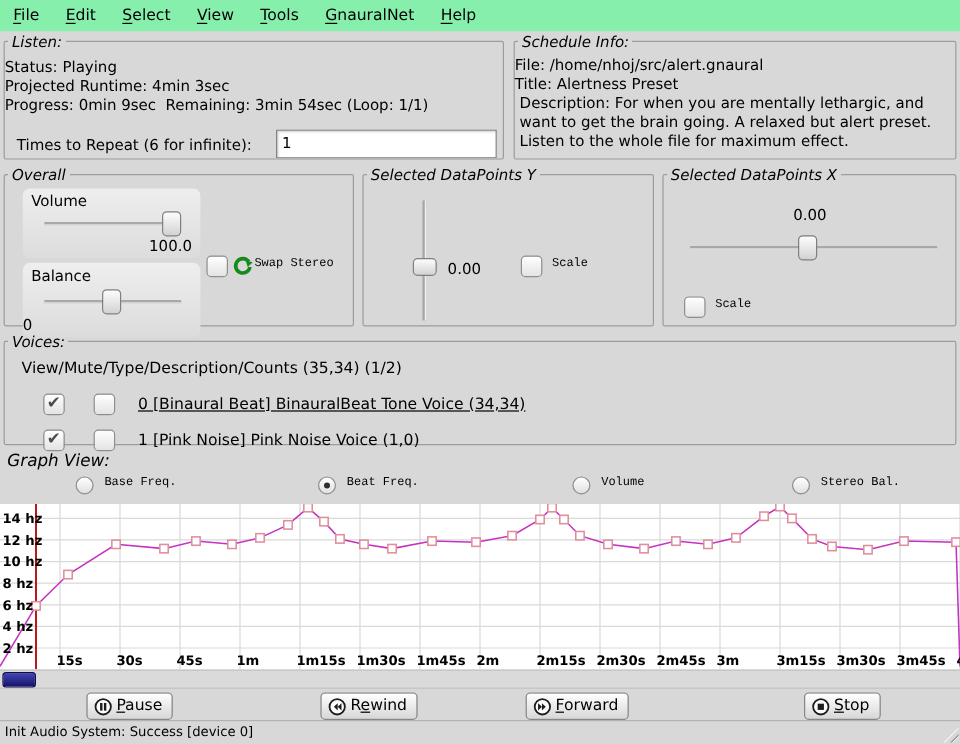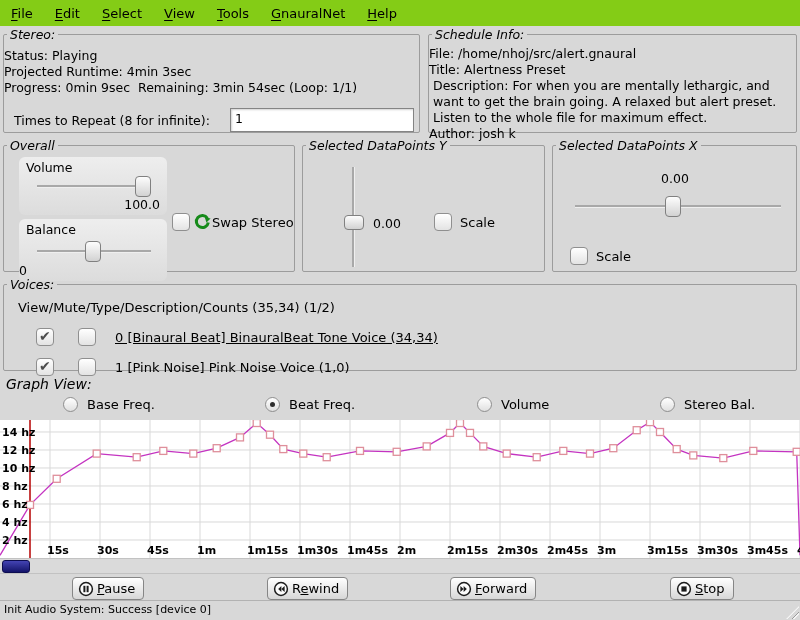--- a/index.html
+++ b/index.html
@@ -1,21 +1,21 @@
 <!DOCTYPE html>
 <html><head>
 <meta charset="utf-8">
 <style>
   * { box-sizing: border-box; margin: 0; padding: 0; }
   html,body { width:800px; height:620px; }
   body { font-family:"DejaVu Sans","Liberation Sans",sans-serif; font-size:13px; color:#000; }
   .app { position:relative; width:800px; height:620px; background:#d8d8d8; overflow:hidden; }
 
   
-  .menubar { position:absolute; left:0; top:0; width:800px; height:26px; display:flex; align-items:center; background:#84cc16; }
+  .menubar { position:absolute; left:0; top:0; width:800px; height:26px; display:flex; align-items:center; background:#86efac; }
   .menu-item { padding:4px 11px; cursor:default; }
   .menu-item u { text-underline-offset:2px; }
 
   
   fieldset { position:absolute; border:1px solid #9c9c9c; border-radius:2px; background:transparent; }
   legend { font-style:italic; font-size:12.5px; padding:0 3px; margin-left:3px; }
 
   .ctr { }
   .line { position:absolute; left:0; width:100%; font-size:12.5px; line-height:16px; }
   .pre { white-space:pre; }
@@ -28,21 +28,21 @@
   .trough-h { position:absolute; height:3px; background:#a8a8a8; border-bottom:1px solid #efefef; }
   .trough-v { position:absolute; width:3px; background:#a8a8a8; border-right:1px solid #efefef; }
   .handle { position:absolute; background:linear-gradient(#fdfdfd,#d2d2d2); border:1px solid #808080; border-radius:4px; }
   .slider-value { position:absolute; font-size:12.5px; }
 
   
   .cb { position:absolute; width:18px; height:18px; background:linear-gradient(#ffffff,#e3e3e3); border:1px solid #8f8f8f; border-radius:4px; }
   .cb.checked::after { content:"✔"; position:absolute; left:2px; top:-1px; font-size:14px; font-weight:bold; color:#4c4c4c; }
   .rad { position:absolute; width:15px; height:15px; background:linear-gradient(#ffffff,#e0e0e0); border:1px solid #8f8f8f; border-radius:50%; }
   .rad.checked::after { content:""; position:absolute; left:4px; top:4px; width:5px; height:5px; border-radius:50%; background:#2e2e2e; }
-  .inline-label { position:absolute; font-size:13px; white-space:nowrap; }
+  .inline-label { position:absolute; font-size:10px; white-space:nowrap;font-family:Liberation Mono, monospace; }
   .sel { text-decoration:underline; }
 
   
   .voice-label { position:absolute; font-size:13px; white-space:nowrap; }
 
   
   .graph-view-label { position:absolute; left:6px; top:376px; font-style:italic; font-size:14px; }
   #graph-svg { position:absolute; left:0; top:420px; background:#fff; display:block; }
   .glab { font:bold 11px "DejaVu Sans","Liberation Sans",sans-serif; fill:#000; }
 
@@ -70,34 +70,33 @@
     <span class="menu-item"><u>F</u>ile</span>
     <span class="menu-item"><u>E</u>dit</span>
     <span class="menu-item"><u>S</u>elect</span>
     <span class="menu-item"><u>V</u>iew</span>
     <span class="menu-item"><u>T</u>ools</span>
     <span class="menu-item"><u>G</u>nauralNet</span>
     <span class="menu-item"><u>H</u>elp</span>
   </div>
 
   <fieldset style="left:3px;top:27px;width:417px;height:106px;">
-    <legend>Stereo:</legend>
+    <legend>Listen:</legend>
     <div class="line ctr" style="top:6px;">Status: Playing</div>
     <div class="line ctr" style="top:22px;">Projected Runtime: 4min 3sec</div>
     <div class="line ctr pre" style="top:38px;">Progress: 0min 9sec  Remaining: 3min 54sec (Loop: 1/1)</div>
-    <div class="line" style="top:71px;left:10px;width:auto;">Times to Repeat (8 for infinite): </div>
+    <div class="line" style="top:71px;left:10px;width:auto;">Times to Repeat (6 for infinite): </div>
     <div class="text-input" style="left:226px;top:66px;width:184px;height:24px;">1</div>
   </fieldset>
 
   <fieldset style="left:428px;top:27px;width:369px;height:106px;">
     <legend>Schedule Info:</legend>
     <div class="line ctr" style="top:20px;">Title: Alertness Preset</div>
     <div class="line ctr" style="top:4px;">File: /home/nhoj/src/alert.gnaural</div>
     <div class="line" style="top:36px;left:4px;width:360px;">Description: For when you are mentally lethargic, and want to get the brain going. A relaxed but alert preset. Listen to the whole file for maximum effect.</div>
-    <div class="line ctr" style="top:84px;">Author: josh k</div>
   </fieldset>
 
   <fieldset style="left:3px;top:138px;width:292px;height:134px;">
     <legend>Overall</legend>
     <div class="panel" style="left:15px;top:4px;width:148px;height:58px;">
       <div class="panel-label">Volume</div>
       <div class="trough-h" style="left:18px;top:28px;width:114px;"></div>
       <div class="handle" style="left:116px;top:19px;width:16px;height:21px;"></div>
       <div class="slider-value" style="right:7px;top:40px;margin-left:24px;">100.0</div>
     </div>
@@ -264,21 +263,21 @@
   <div class="tbtn" style="left:267px;">
     <span>
       <svg width="16" height="16" viewBox="0 0 16 16">
         <circle cx="8" cy="8" r="6.4" fill="#fcfcfc" stroke="#1c1c1c" stroke-width="1.5"></circle>
         <polygon points="8.4,5 5.2,8 8.4,11" fill="#1c1c1c"></polygon>
         <polygon points="11.6,5 8.4,8 11.6,11" fill="#1c1c1c"></polygon>
       </svg>
     </span>
     <span>R<u>e</u>wind</span>
   </div>
-  <div class="tbtn" style="left:450px;align-items:center;">
+  <div class="tbtn" style="left:438px;align-items:center;">
     <span>
       <svg width="16" height="16" viewBox="0 0 16 16">
         <circle cx="8" cy="8" r="6.4" fill="#fcfcfc" stroke="#1c1c1c" stroke-width="1.5"></circle>
         <polygon points="4.4,5 7.6,8 4.4,11" fill="#1c1c1c"></polygon>
         <polygon points="7.6,5 10.8,8 7.6,11" fill="#1c1c1c"></polygon>
       </svg>
     </span>
     <span><u>F</u>orward</span>
   </div>
   <div class="tbtn" style="left:670px;">

